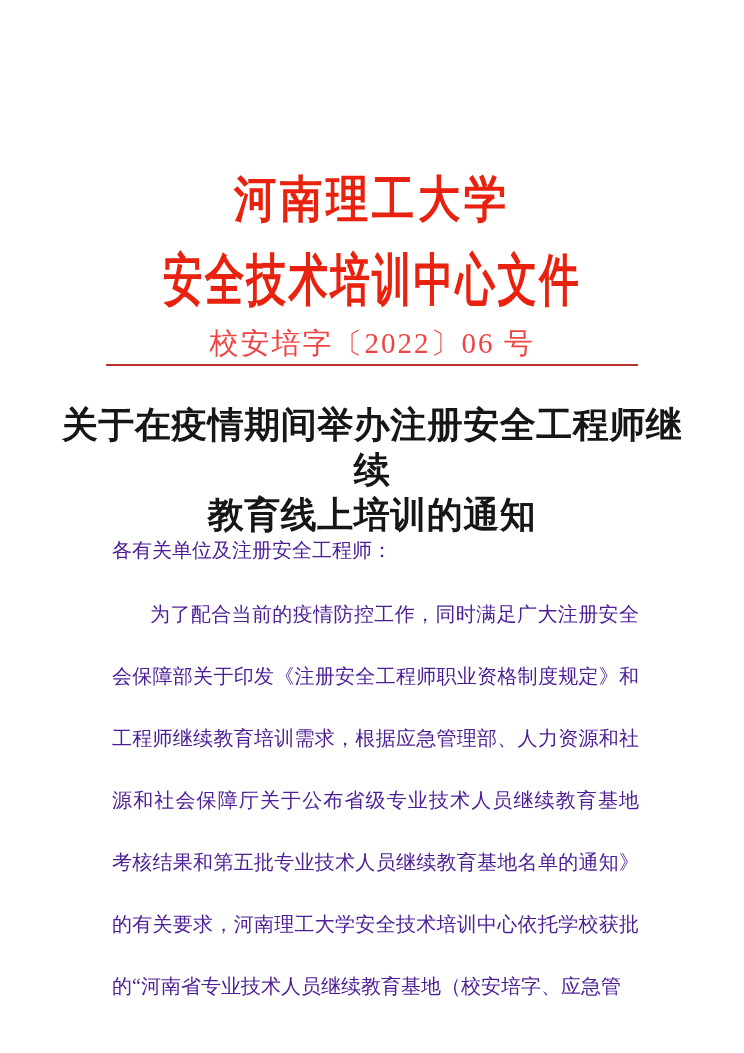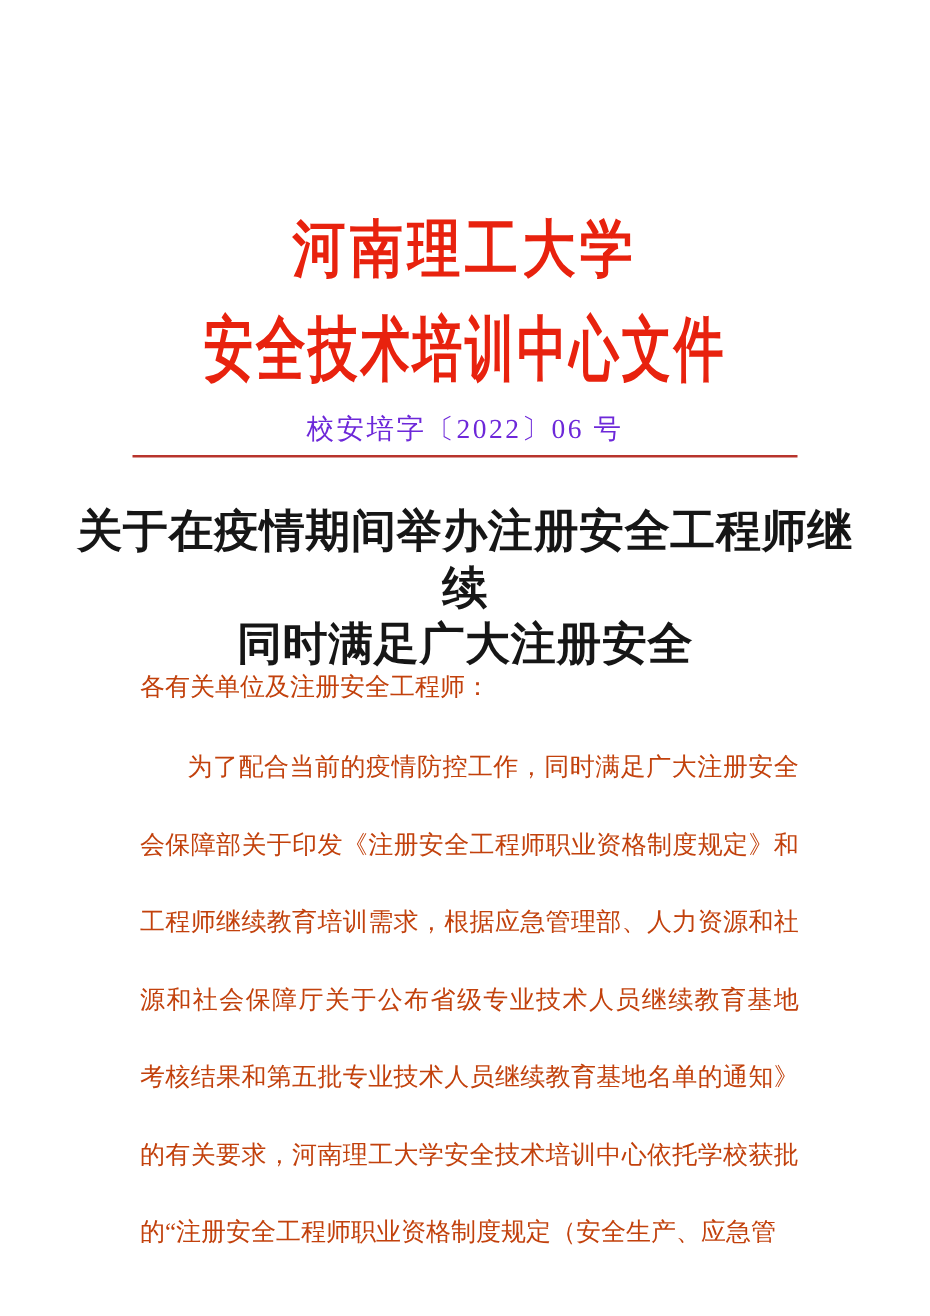--- a/index.html
+++ b/index.html
@@ -49,23 +49,23 @@
     white-space: nowrap;
   }
 
   
   .doc-number {
     position: absolute;
     top: 329px;
     left: 0;
     right: 0;
     text-align: center;
-    font-size: 22px;
+    font-size: 29px;
     line-height: 28px;
-    color: #6d28d9;
+    color: #ef4444;
     letter-spacing: 2px;
     white-space: nowrap;
   }
 
   
   .red-rule {
     position: absolute;
     top: 364px;
     left: 106px;
     width: 532px;
@@ -87,21 +87,21 @@
     letter-spacing: 0.5px;
   }
 
   
   .body-block {
     position: absolute;
     top: 528px;
     left: 112px;
     width: 527px;
     font-size: 20px;
-    color: #c2410c;
+    color: #4c1d95;
   }
   .salutation {
     height: 44px;
     line-height: 44px;
     text-align: left;
     white-space: nowrap;
   }
   .body-line {
     height: 39px;
     line-height: 39px;
@@ -125,30 +125,30 @@
   <div class="org-line1">河南理工大学</div>
 
   <div class="org-line2">安全技术培训中心文件</div>
 
   <div class="doc-number">校安培字〔2022〕06 号</div>
 
   <div class="red-rule"></div>
 
   <div class="notice-title">
     <div>关于在疫情期间举办注册安全工程师继续</div>
-    <div>同时满足广大注册安全</div>
+    <div>教育线上培训的通知</div>
   </div>
 
   <div class="body-block">
     <div class="salutation">各有关单位及注册安全工程师：</div>
     <div>
 
     <div class="body-line">为了配合当前的疫情防控工作，同时满足广大注册安全</div>
         <div class="body-line">会保障部关于印发《注册安全工程师职业资格制度规定》和</div>
         <div class="body-line">工程师继续教育培训需求，根据应急管理部、人力资源和社</div>
         <div class="body-line">源和社会保障厅关于公布省级专业技术人员继续教育基地</div>
         <div class="body-line">考核结果和第五批专业技术人员继续教育基地名单的通知》</div>
         <div class="body-line">的有关要求，河南理工大学安全技术培训中心依托学校获批</div>
-        <div class="body-line">的“注册安全工程师职业资格制度规定（安全生产、应急管</div>
+        <div class="body-line">的“河南省专业技术人员继续教育基地（校安培字、应急管</div>
       </div>
   </div>
 
 </div>
 
 </body></html>

